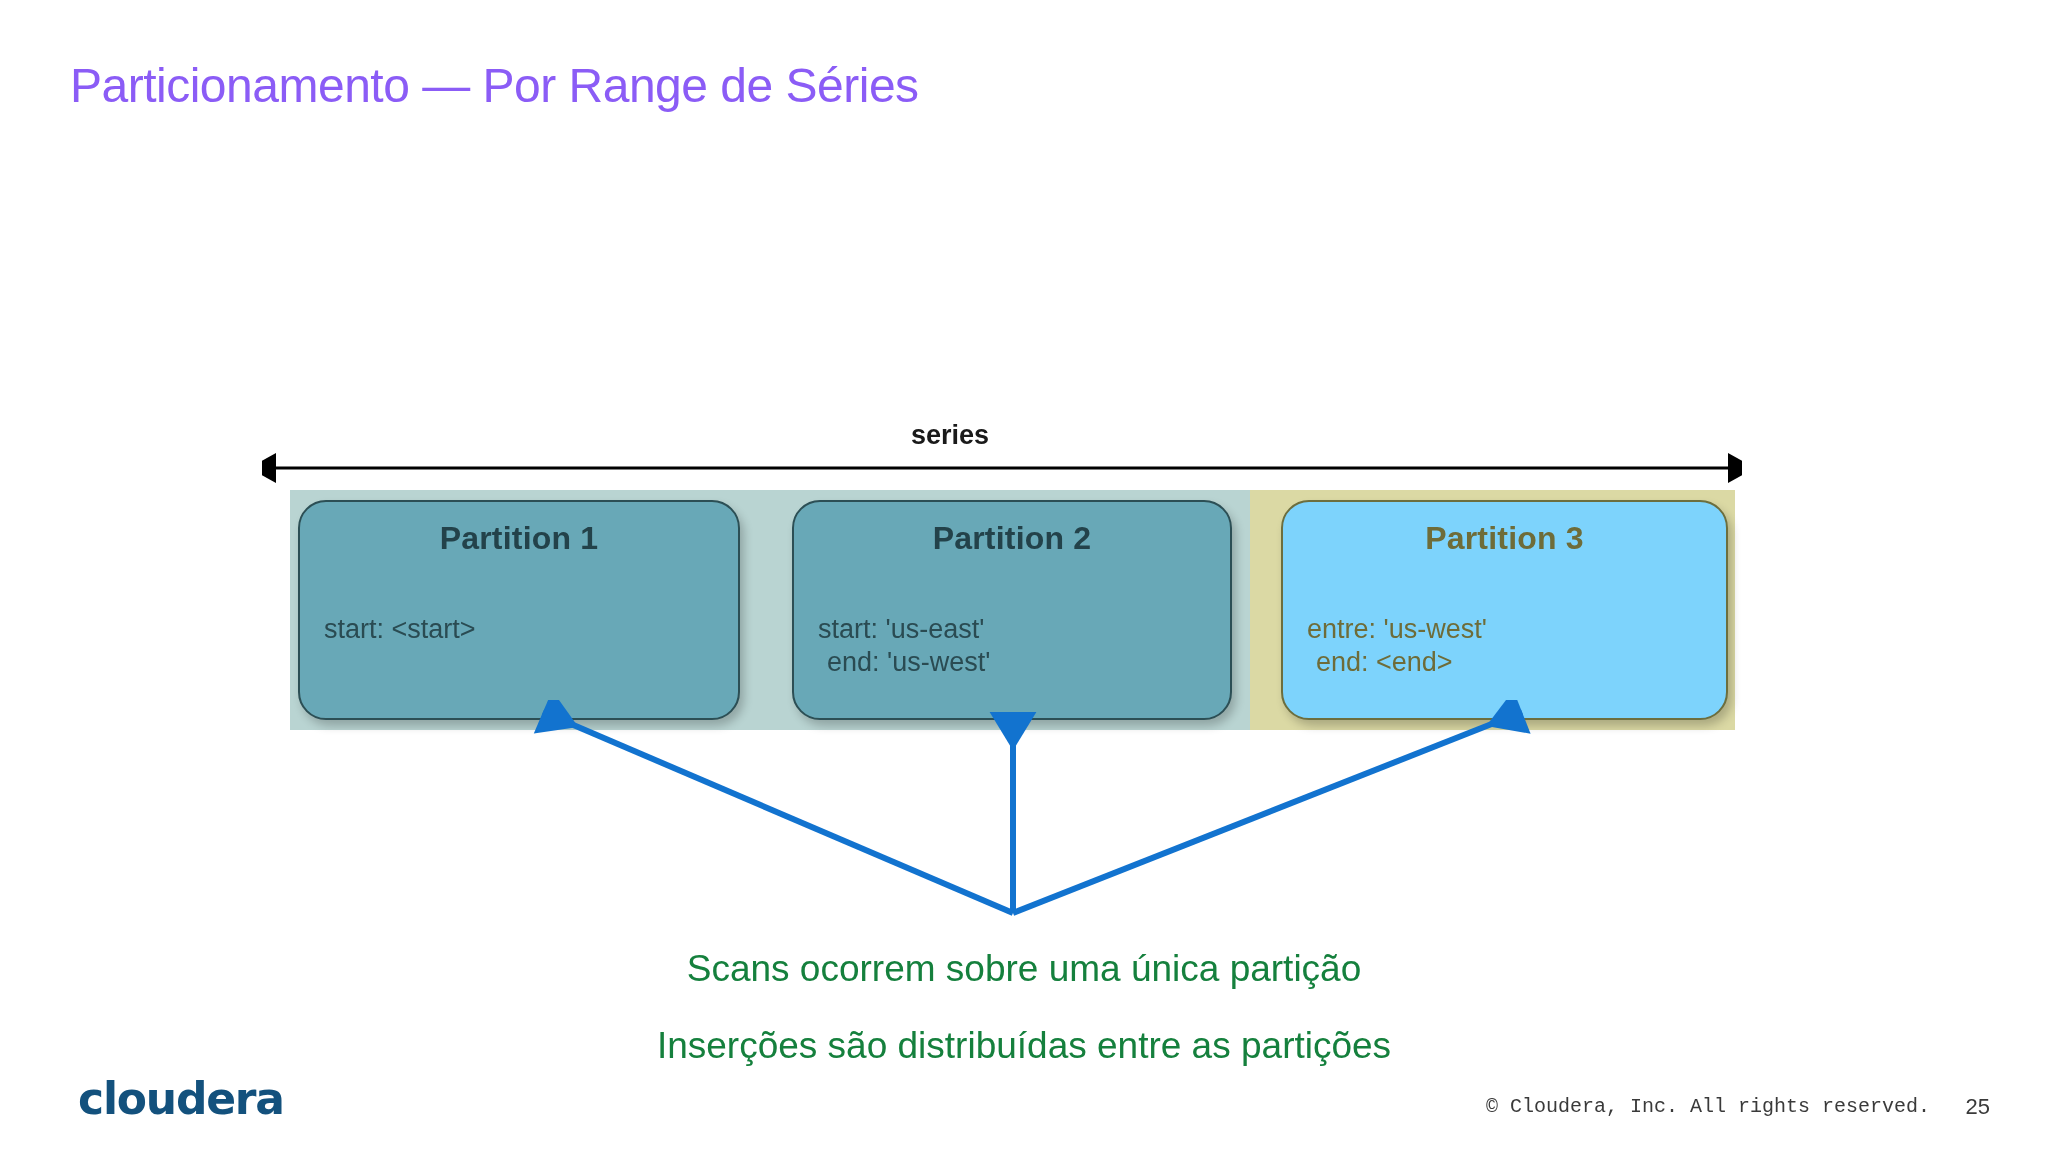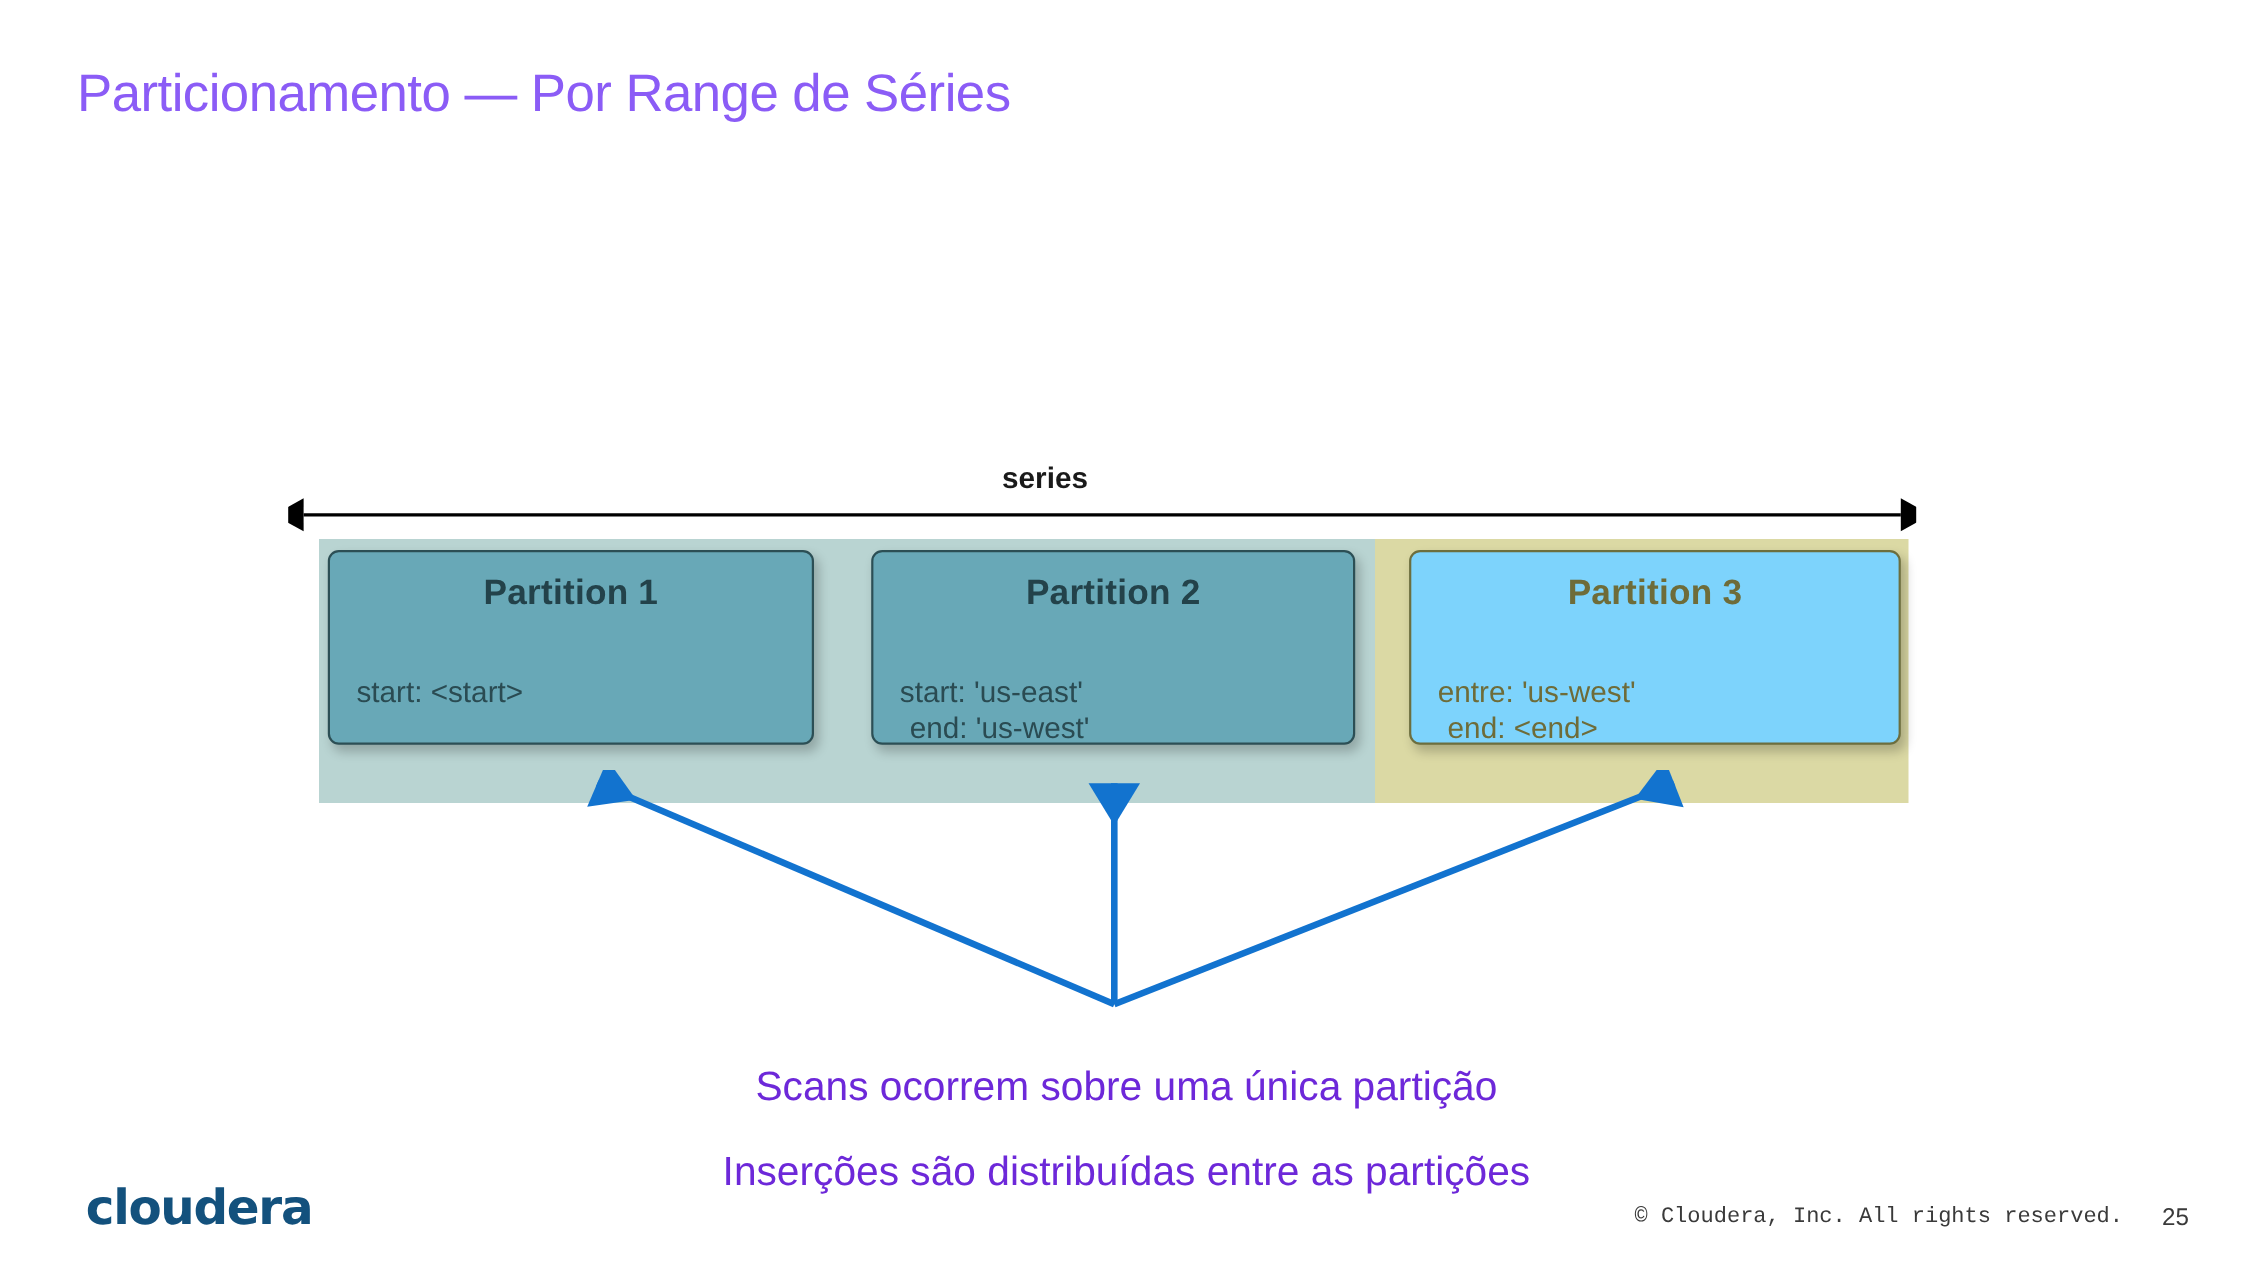--- a/index.html
+++ b/index.html
@@ -74,22 +74,22 @@
   .band-olive {
     left: 1250px;
     width: 485px;
     background: #dbd9a4;
   }
 
   
   .pbox {
     position: absolute;
     top: 500px;
-    height: 177px;
-    border-radius: 10px;
+    height: 220px;
+    border-radius: 28px;
     padding: 18px 24px 0 24px;
     box-shadow: 4px 6px 10px rgba(0,0,0,0.22);
   }
   .pbox-teal {
     background: #68a8b7;
     border: 2px solid #2c4f55;
   }
   .pbox-olive {
     background: #7dd3fc;
     border: 2px solid #6c6e3e;
@@ -125,25 +125,24 @@
     top: 700px;
     width: 1110px;
     height: 230px;
   }
 
   
   .caption {
     position: absolute;
     width: 2048px;
     text-align: center;
-    color: #6d28d9;
+    color: #15803d;
     font-size: 37px;
     font-family: "Liberation Sans", sans-serif;
     font-weight: 400;
-    margin-top: 19px;
   }
   #caption-1 { top: 948px; }
   #caption-2 { top: 1025px; }
 
   
   .logo {
     position: absolute;
     left: 78px;
     top: 1073px;
     font-size: 44px;

